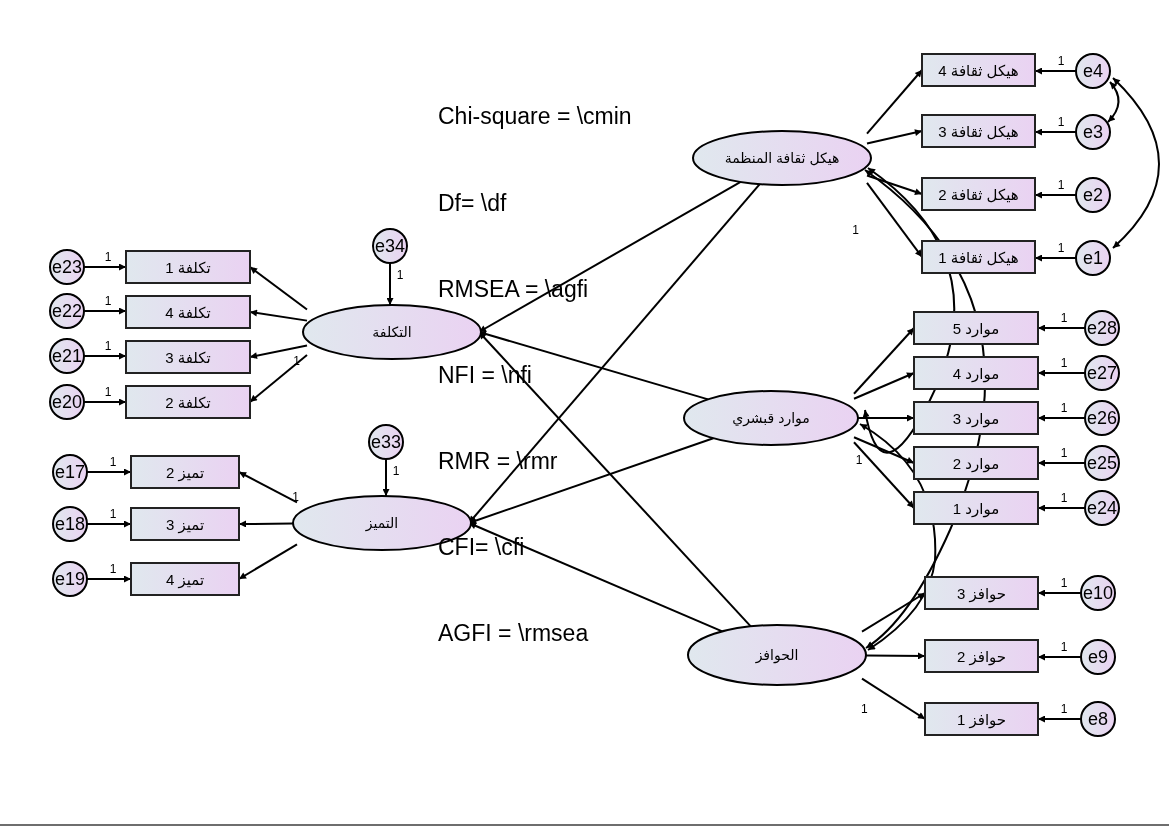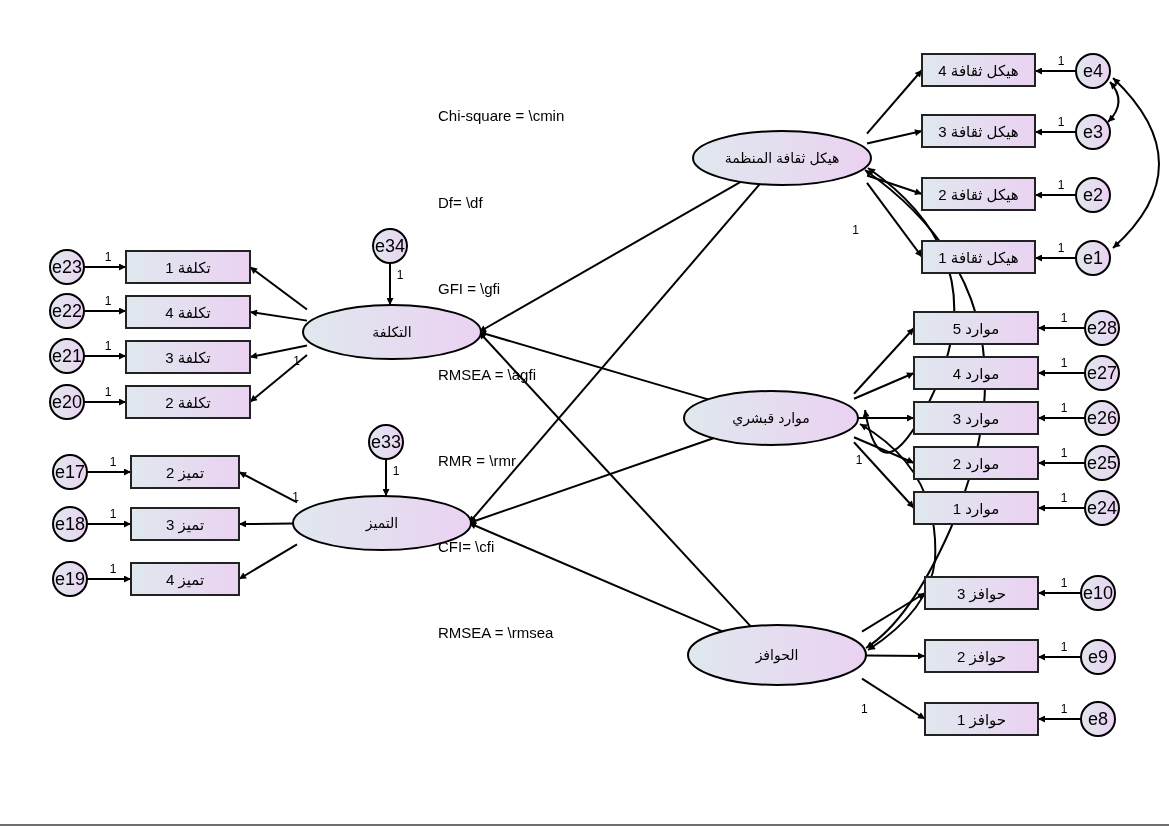--- a/index.html
+++ b/index.html
@@ -1,18 +1,18 @@
 <!DOCTYPE html>
 <html><head>
 <meta charset="utf-8">
 <style>
   html, body { margin:0; padding:0; background:#ffffff; }
   body { width:1169px; height:827px; position:relative; overflow:hidden; font-family:"Liberation Sans", sans-serif; }
   #canvas { position:absolute; left:0; top:0; }
-  .fit-stats { position:absolute; left:438px; top:45px; font-size:15px; line-height:28.7px; color:#000; font-family:"Liberation Sans", sans-serif; white-space:pre; }
+  .fit-stats { position:absolute; left:438px; top:45px; font-size:23px; line-height:28.7px; color:#000; font-family:"Liberation Sans", sans-serif; white-space:pre; }
   .bottom-rule { position:absolute; left:0; top:824px; width:1169px; height:2px; background:#6e6e6e; }
   svg text { font-family:"Liberation Sans", "DejaVu Sans", sans-serif; }
 </style>
 </head>
 <body>
 
 <svg id="canvas" width="1169" height="827">
   <defs>
     <linearGradient id="g" x1="0" x2="1" y1="0" y2="0">
       <stop offset="0" stop-color="#e0e8ee"></stop>
@@ -281,20 +281,20 @@
       <g>
         <circle cx="386" cy="442" r="17" fill="url(#g)" stroke="#000" stroke-width="2"></circle>
         <text x="386" y="442" font-size="18" text-anchor="middle" dominant-baseline="central" fill="#000">e33</text>
       </g>
     </g>
 </svg>
 
 <div class="fit-stats">
   <div>Chi-square = \cmin</div>
   <div>Df= \df</div>
-  <div>GFI = \gfi</div>
   <div>RMSEA = \agfi</div>
+  <div>NFI = \nfi</div>
   <div>RMR = \rmr</div>
   <div>CFI= \cfi</div>
-  <div>RMSEA = \rmsea</div>
+  <div>AGFI = \rmsea</div>
 </div>
 
 <div class="bottom-rule"></div>
 
 </body></html>

